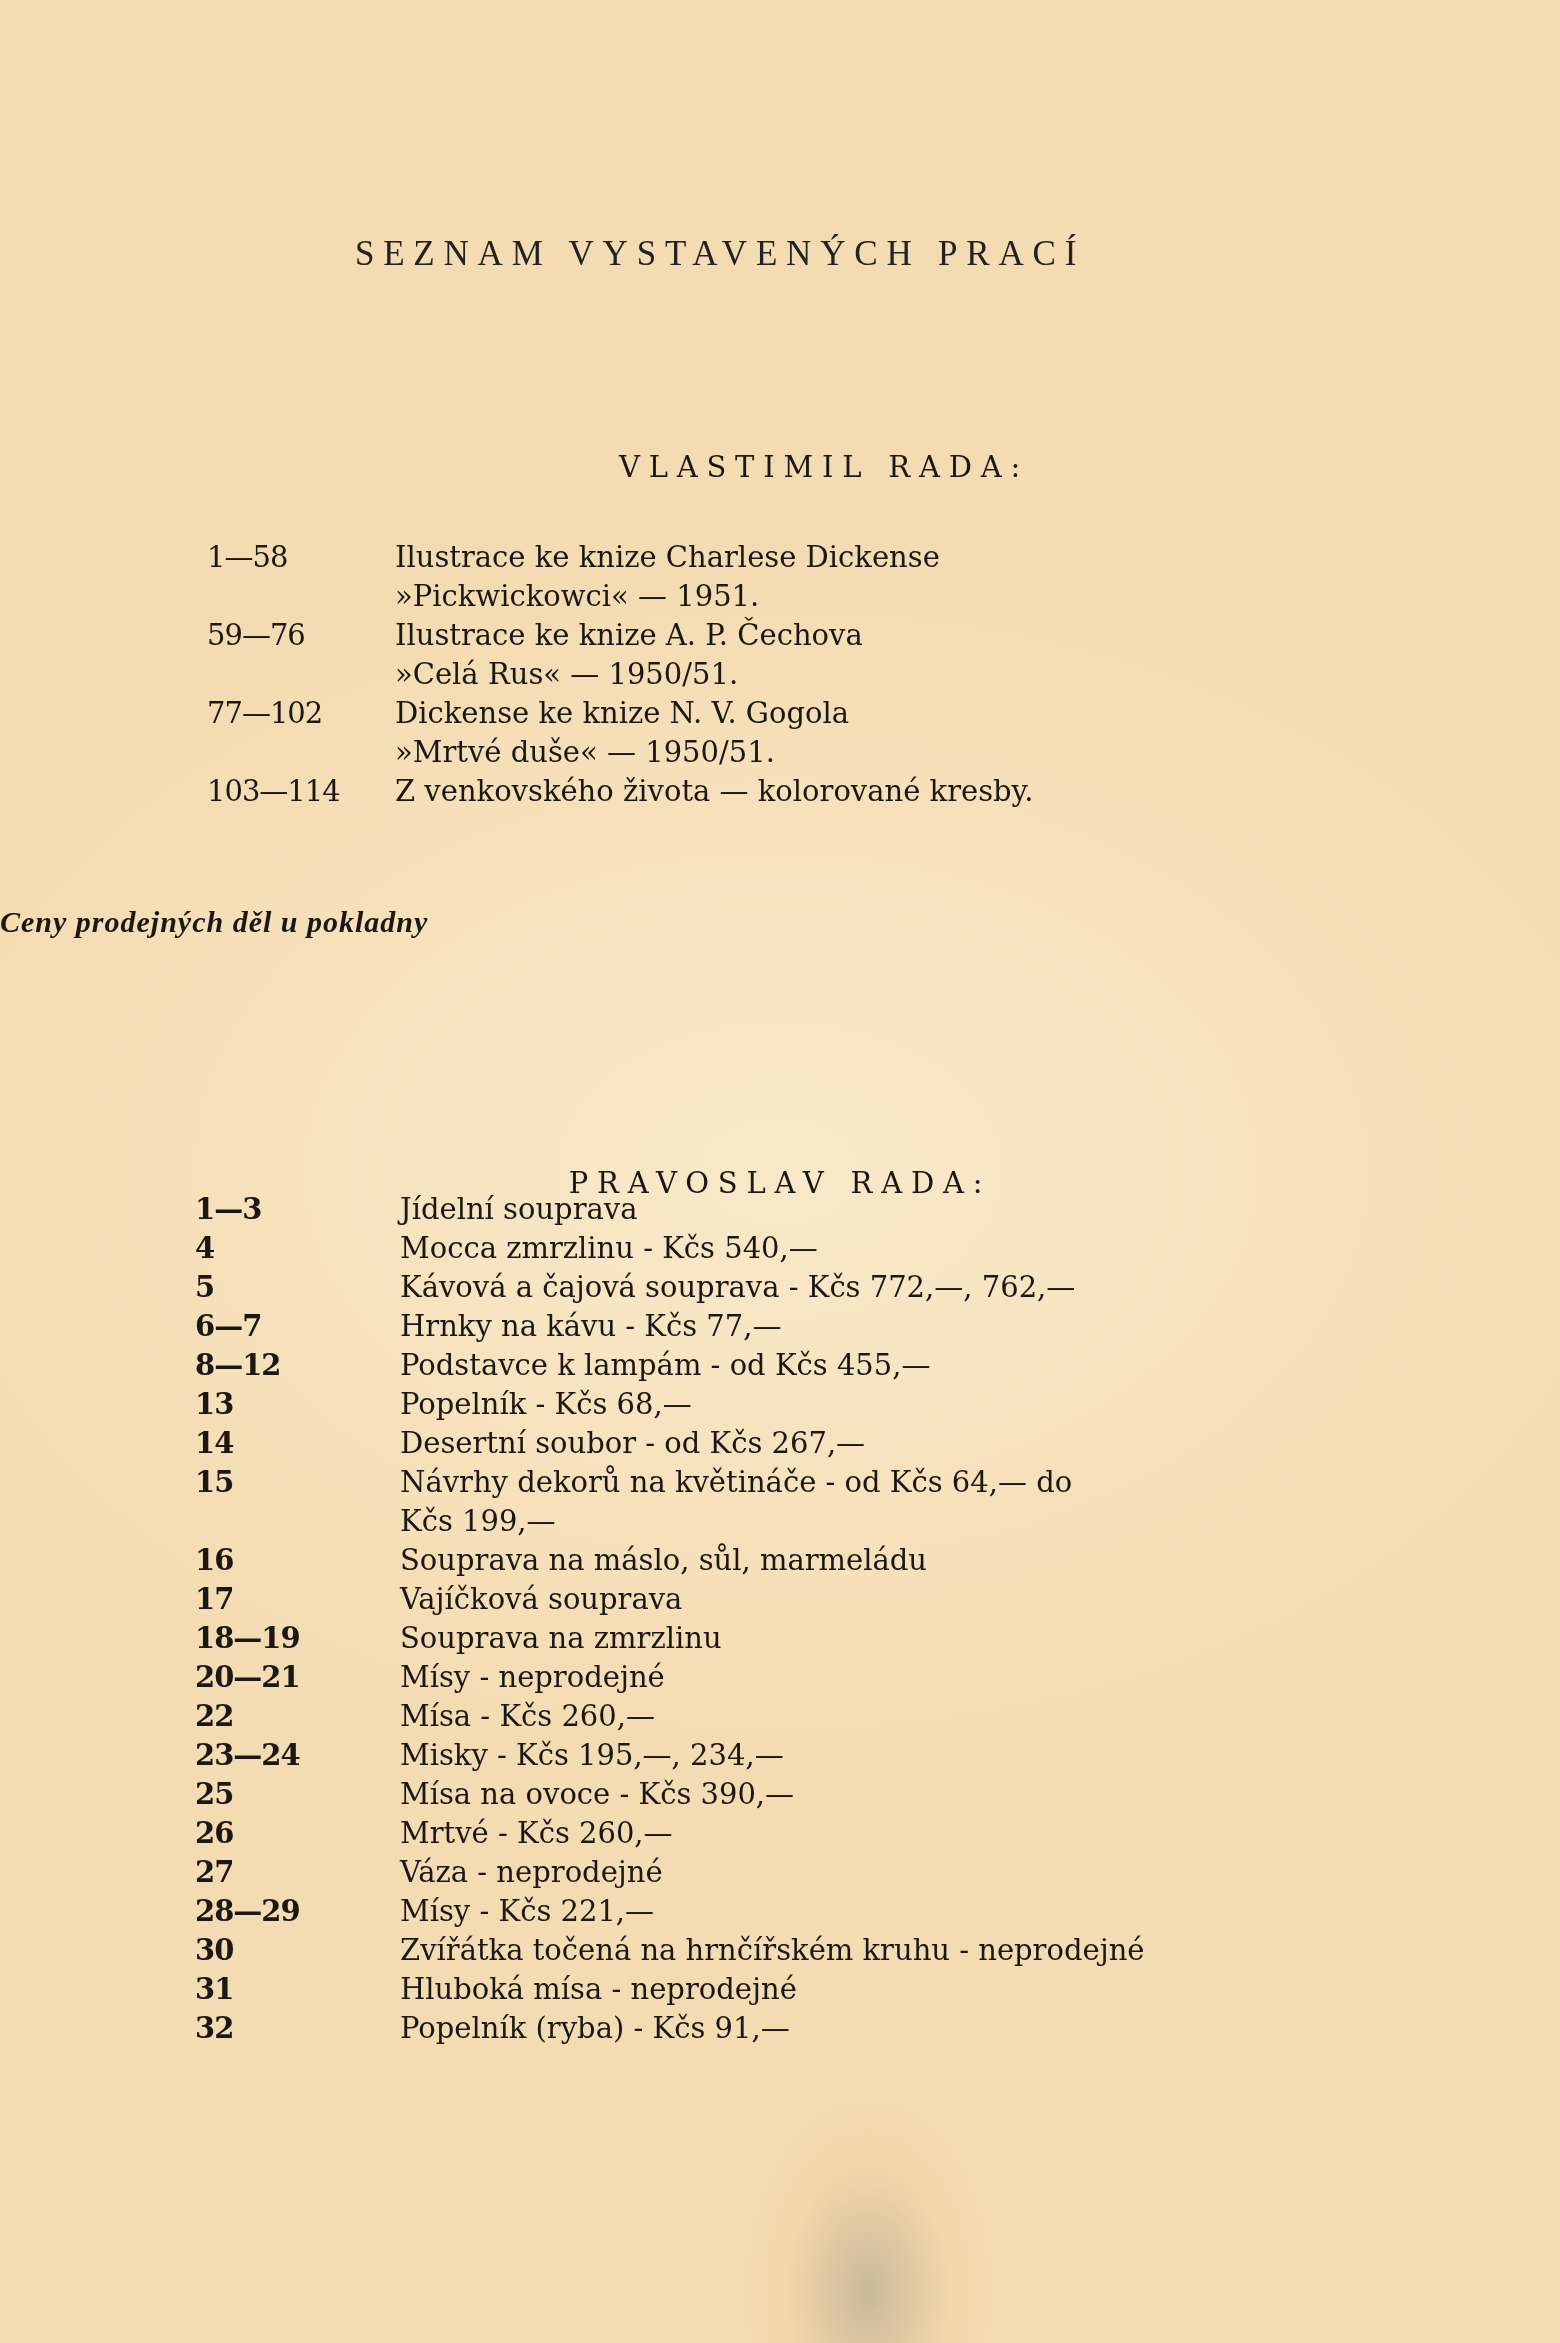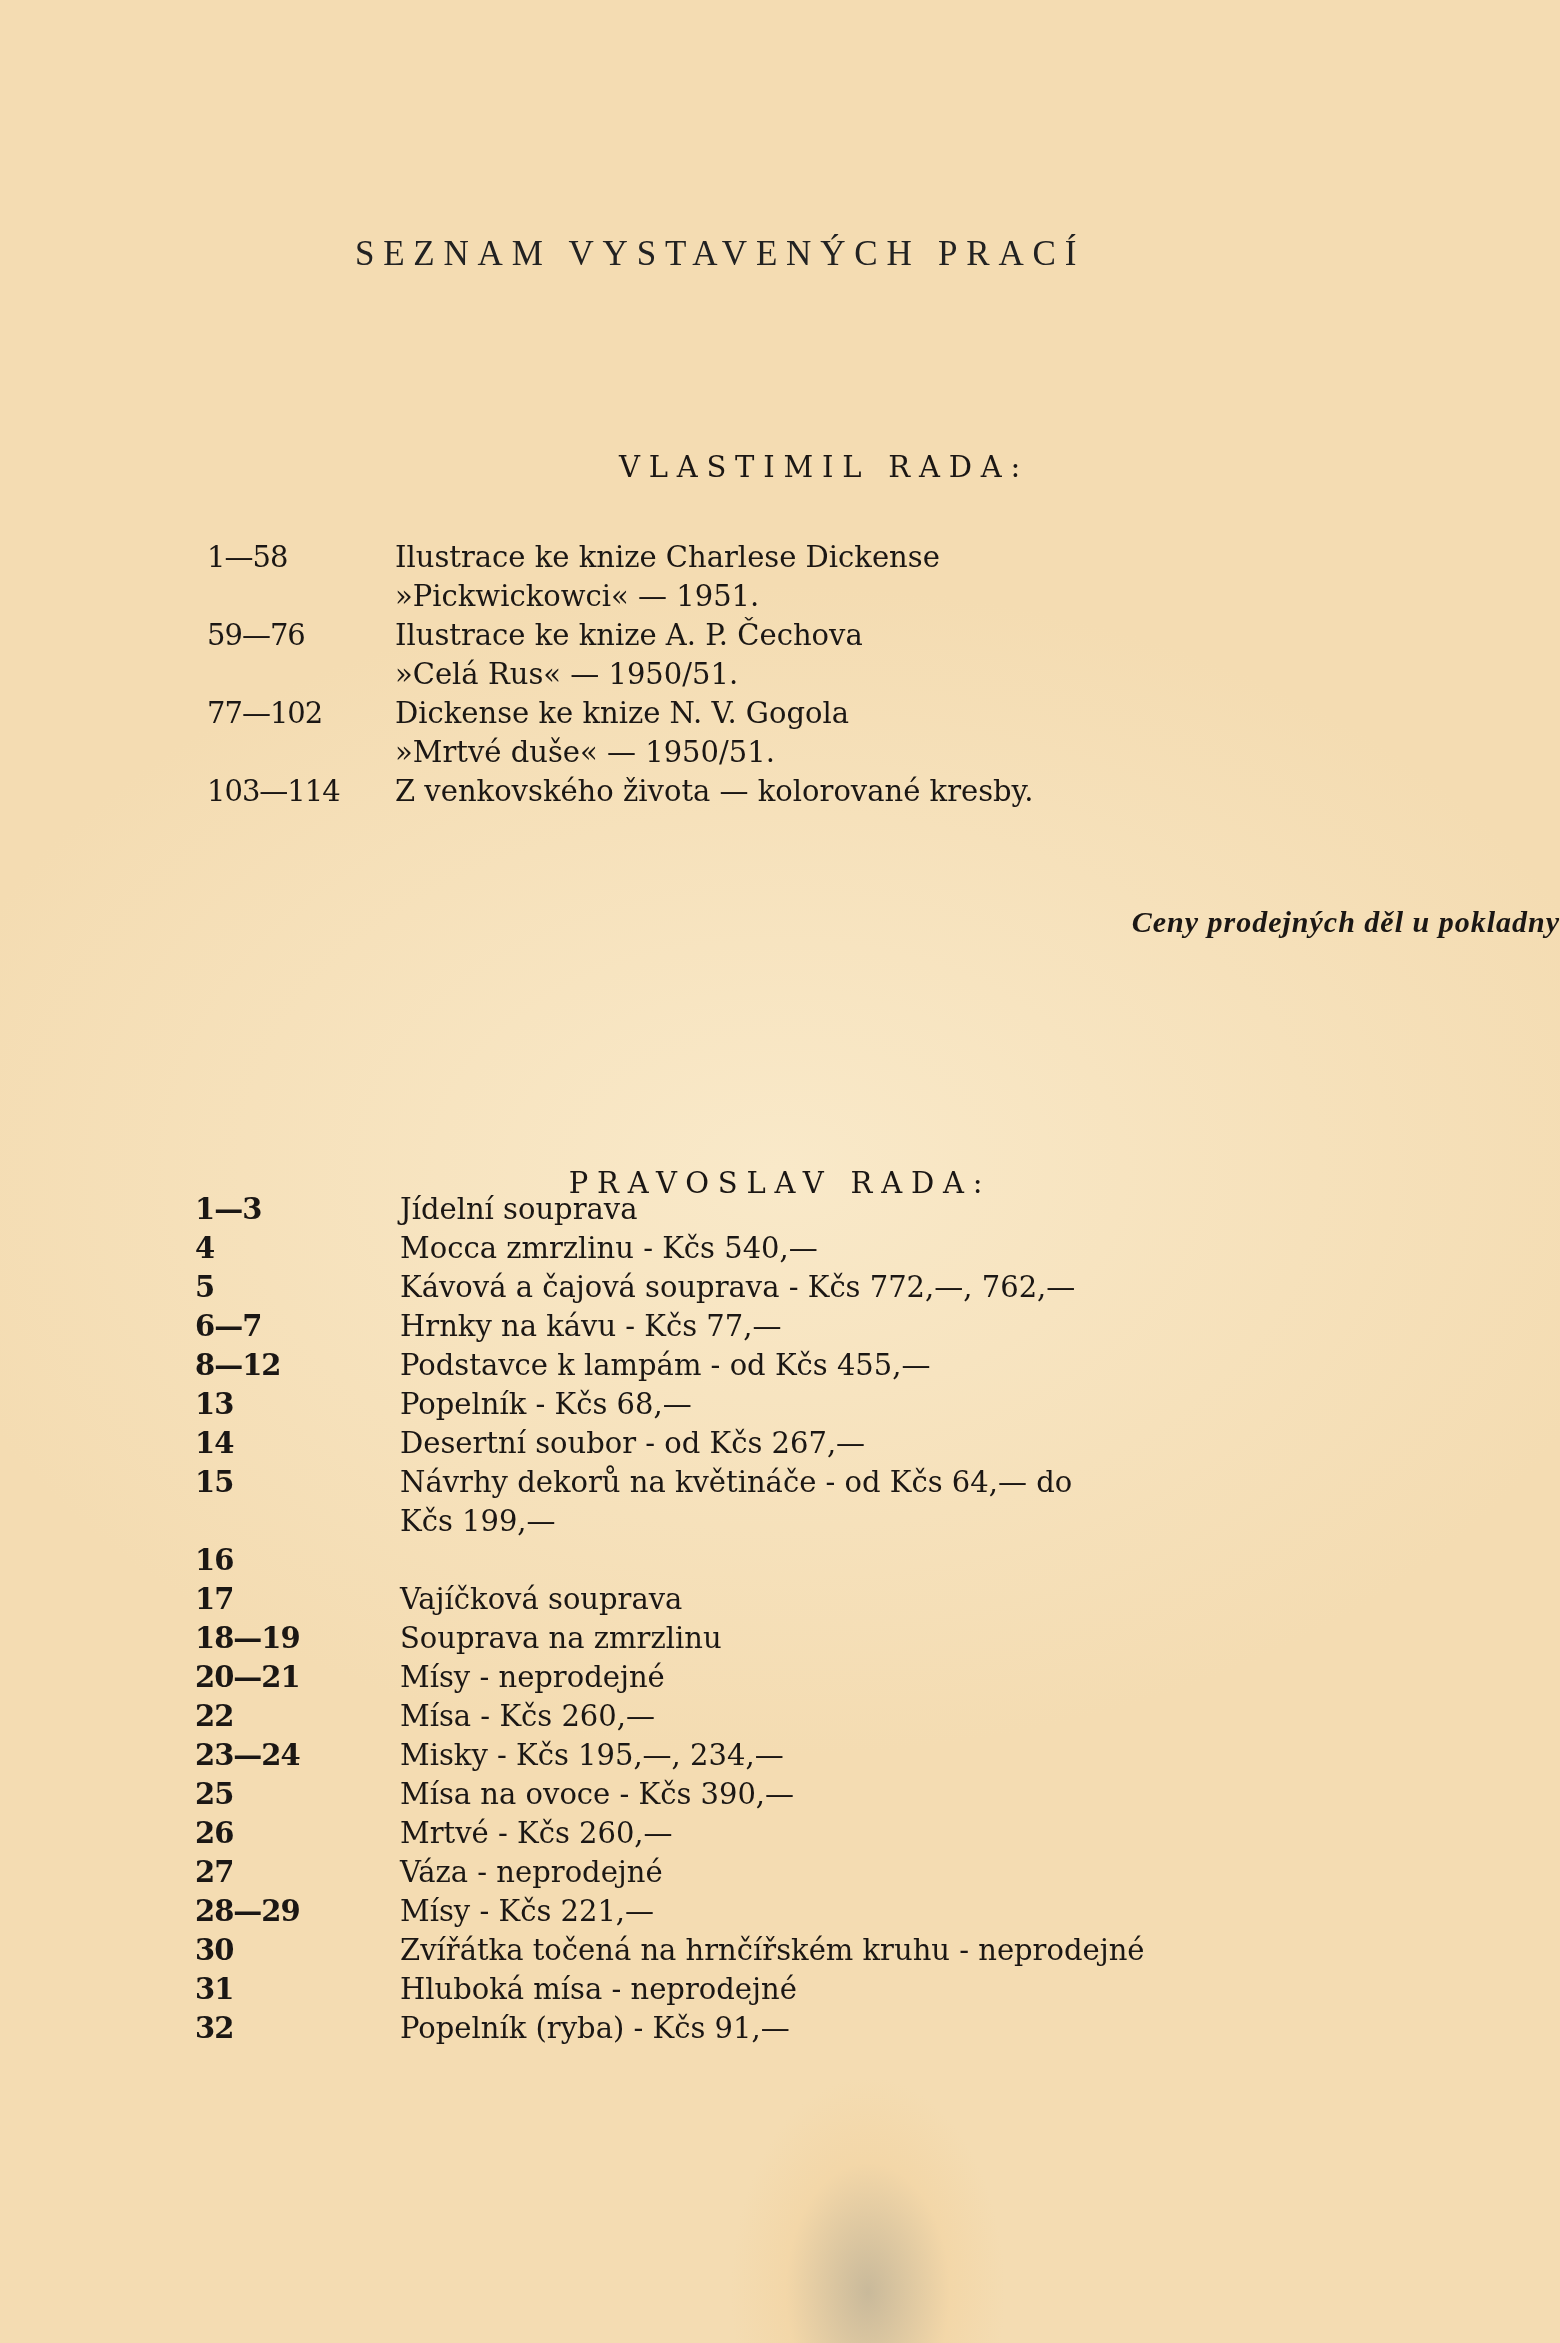--- a/index.html
+++ b/index.html
@@ -28,21 +28,21 @@
     position:absolute; right:calc(1560px - 353px); width:146px; text-align:left;
     white-space:nowrap; letter-spacing:-1px;
   }
   .row .txt {
     position:absolute; left:395px; white-space:nowrap;
   }
   .v .row .txt { left:395px; }
   .p .row .num { right:calc(1560px - 341px); font-weight:bold; }
   .p .row .txt { left:400px; font-weight:normal; }
   .note {
-    left:0; width:1560px; top:905px; text-align:right;
+    left:0; width:1560px; top:905px; text-align:left;
     font-family:"Liberation Serif", serif; font-style:italic; font-weight:bold;
     font-size:30px; letter-spacing:1px;
   }
 </style>
 </head>
 <body>
 
 <div class="abs title">SEZNAM VYSTAVENÝCH PRACÍ</div>
 
 <div class="abs section-head" style="top:450px;margin-left:44px;">VLASTIMIL RADA:</div>
@@ -114,20 +114,21 @@
   <div class="row">
       <span class="num">15</span>
       <span class="txt">Návrhy dekorů na květináče - od Kčs 64,— do</span>
     </div>
   <div class="row">
       <span class="num"></span>
       <span class="txt">Kčs 199,—</span>
     </div>
   <div class="row">
       <span class="num">16</span>
+      <span class="txt">Souprava na máslo, sůl, marmeládu</span>
     </div>
   <div class="row">
       <span class="num">17</span>
       <span class="txt">Vajíčková souprava</span>
     </div>
   <div class="row">
       <span class="num">18—19</span>
       <span class="txt">Souprava na zmrzlinu</span>
     </div>
   <div class="row">

